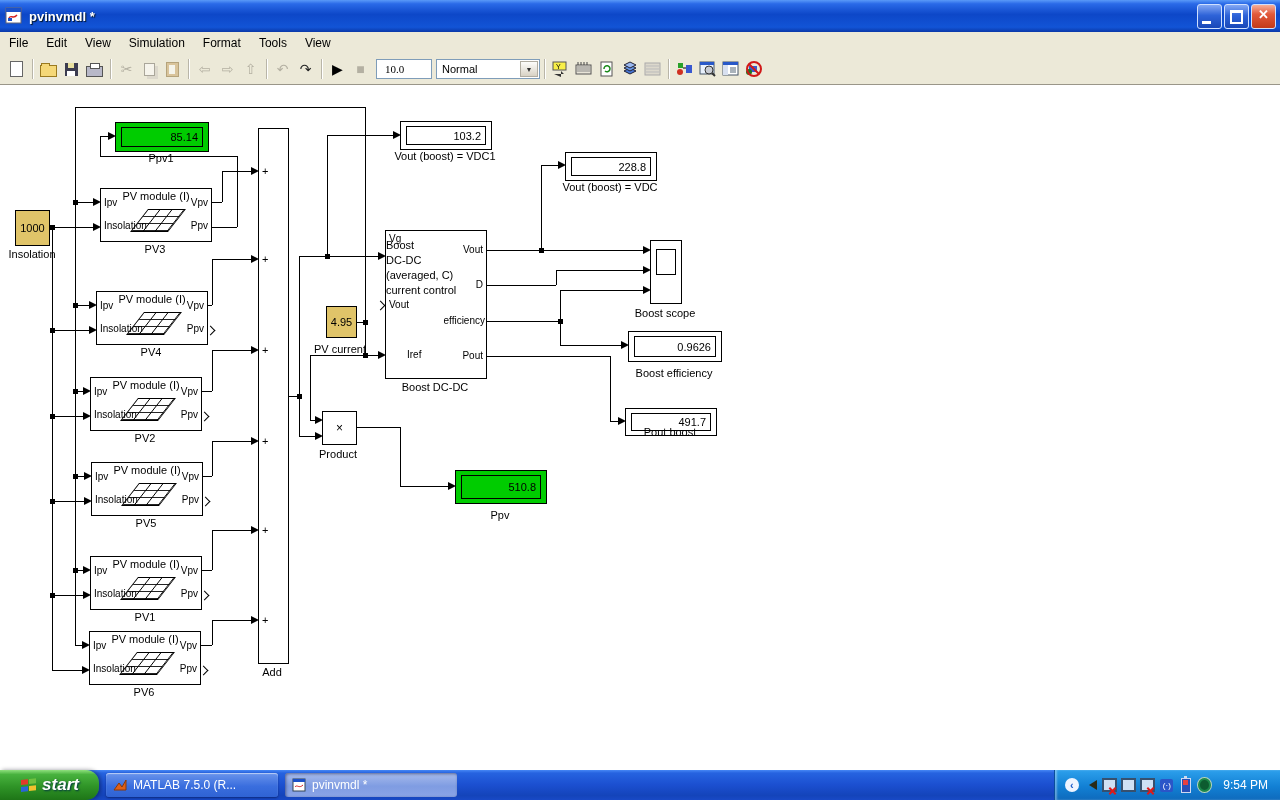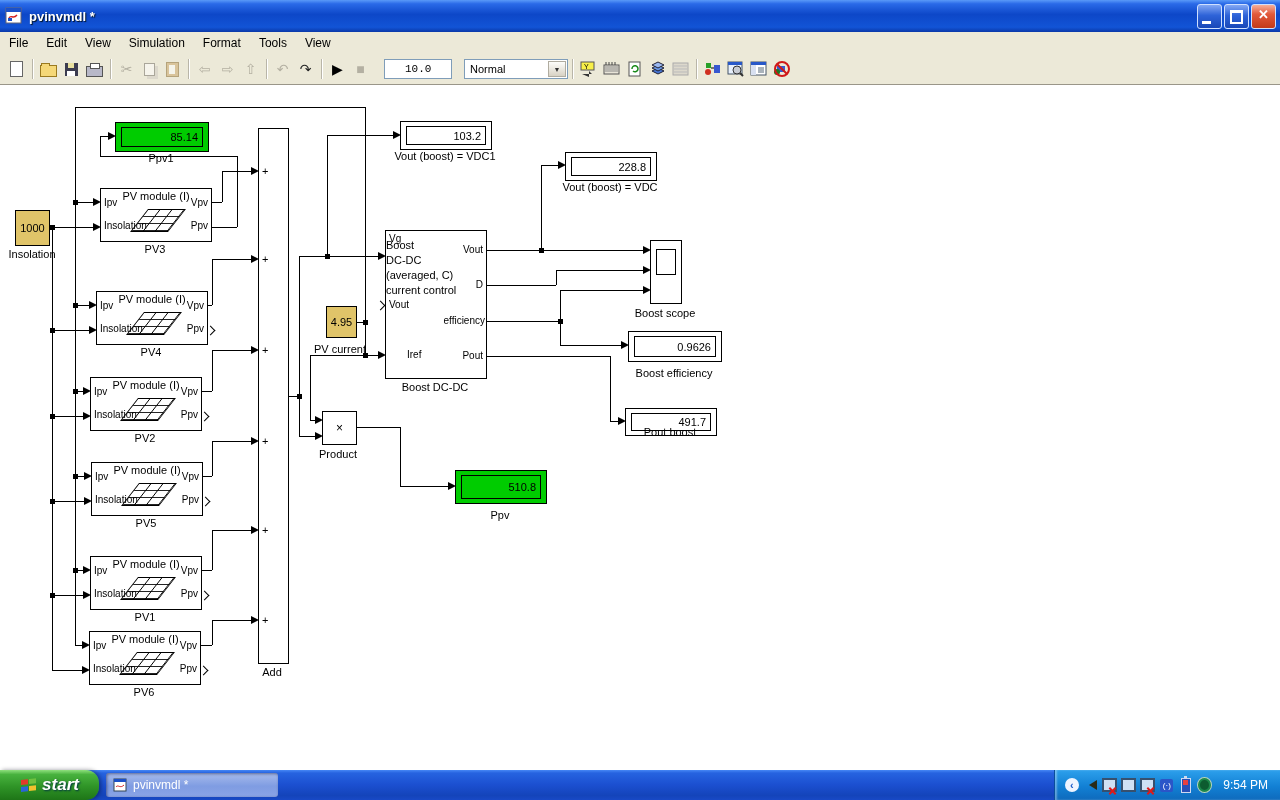--- a/index.html
+++ b/index.html
@@ -28,21 +28,21 @@
   .icon-folder{width:15px;height:10px;background:#f5d878;border:1px solid #9a7a20;position:relative;margin-top:3px;}
   .icon-folder:before{content:"";position:absolute;left:0;top:-3px;width:7px;height:2px;background:#f5d878;border:1px solid #9a7a20;border-bottom:none;}
   .icon-floppy{width:13px;height:13px;background:#3c3c50;position:relative;}
   .icon-floppy:before{content:"";position:absolute;left:3px;top:0;width:6px;height:5px;background:#e8e0a0;}
   .icon-floppy:after{content:"";position:absolute;left:2px;bottom:0;width:8px;height:5px;background:#fff;}
   .icon-print{width:15px;height:9px;background:#b8b8c8;border:1px solid #555;position:relative;margin-top:4px;}
   .icon-print:before{content:"";position:absolute;left:3px;top:-4px;width:8px;height:4px;background:#fff;border:1px solid #555;}
   .icon-copy{width:9px;height:11px;background:#f6f4ec;border:1px solid #aaa69a;box-shadow:3px 3px 0 0 #dcd8cc;}
   .icon-paste{width:11px;height:13px;background:#c8a060;border:1px solid #806020;position:relative;opacity:.5;}
   .icon-paste:before{content:"";position:absolute;left:2px;top:2px;width:6px;height:9px;background:#fff;}
-  .simfield{width:46px;height:18px;border:1px solid #7f9db9;font-size:11px;padding:0 0 0 20px;margin:0 12px;font-family:Liberation Mono, monospace;}
+  .simfield{width:46px;height:18px;border:1px solid #7f9db9;font-size:11px;padding:0 0 0 8px;margin:0 4px;font-family:Liberation Serif, serif;}
   .combo{width:104px;height:20px;background:#fff;border:1px solid #7f9db9;position:relative;
     display:flex;align-items:center;font-size:11px;padding-left:5px;box-sizing:border-box;}
   .combo .dd{position:absolute;right:1px;top:1px;bottom:1px;width:16px;
     background:linear-gradient(#fdfdfb,#d8d2c4);border:1px solid #b0aca0;
     display:flex;align-items:center;justify-content:center;font-size:7px;color:#333;}
   
   .canvas{position:absolute;left:0;top:85px;width:1280px;height:685px;background:#fff;overflow:hidden;}
   .wh{position:absolute;height:1px;background:#000;}
   .wv{position:absolute;width:1px;background:#000;}
   .ah{position:absolute;width:0;height:0;border:4px solid transparent;border-right:0;border-left:8px solid #000;}
@@ -516,20 +516,26 @@
 <div class="taskbar">
   <div class="startbtn">
     <svg width="17" height="15">
       <rect x="1" y="2" width="7" height="5" fill="#e23a2a" transform="skewY(-6)"></rect>
       <rect x="9" y="2" width="7" height="5" fill="#6fc13f" transform="skewY(-6)"></rect>
       <rect x="1" y="9" width="7" height="5" fill="#2a66d8" transform="skewY(-6)"></rect>
       <rect x="9" y="9" width="7" height="5" fill="#f2c12e" transform="skewY(-6)"></rect>
     </svg>
     <span>start</span>
   </div>
+  <div class="task">
+    <svg width="14" height="13">
+      <path d="M1 11 L6 4 L9 8 L13 1 L13 11 Z" fill="#e06018" stroke="#8a3808"></path>
+    </svg>
+    <span>MATLAB  7.5.0 (R...</span>
+  </div>
   <div class="task active">
     <svg width="14" height="14">
       <rect x="1" y="1" width="12" height="12" fill="#fff" stroke="#345"></rect>
       <rect x="1" y="1" width="12" height="3" fill="#1b50c8"></rect>
       <path d="M3 9 C5 6,7 11,11 7" stroke="#d22020" fill="none"></path>
     </svg>
     <span>pvinvmdl *</span>
   </div>
   <div class="tray">
     <div class="trayic">

